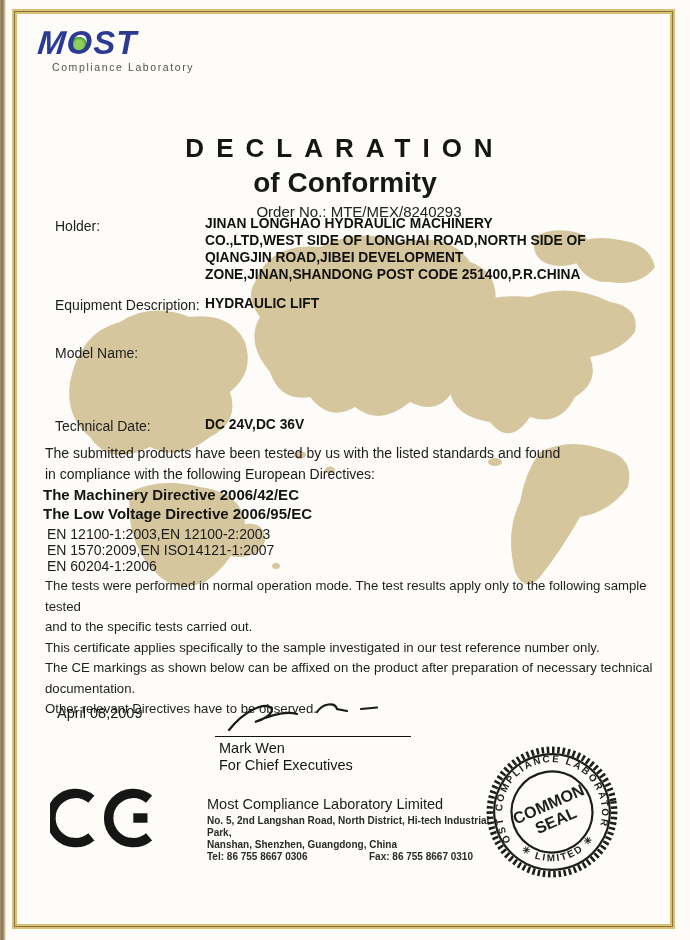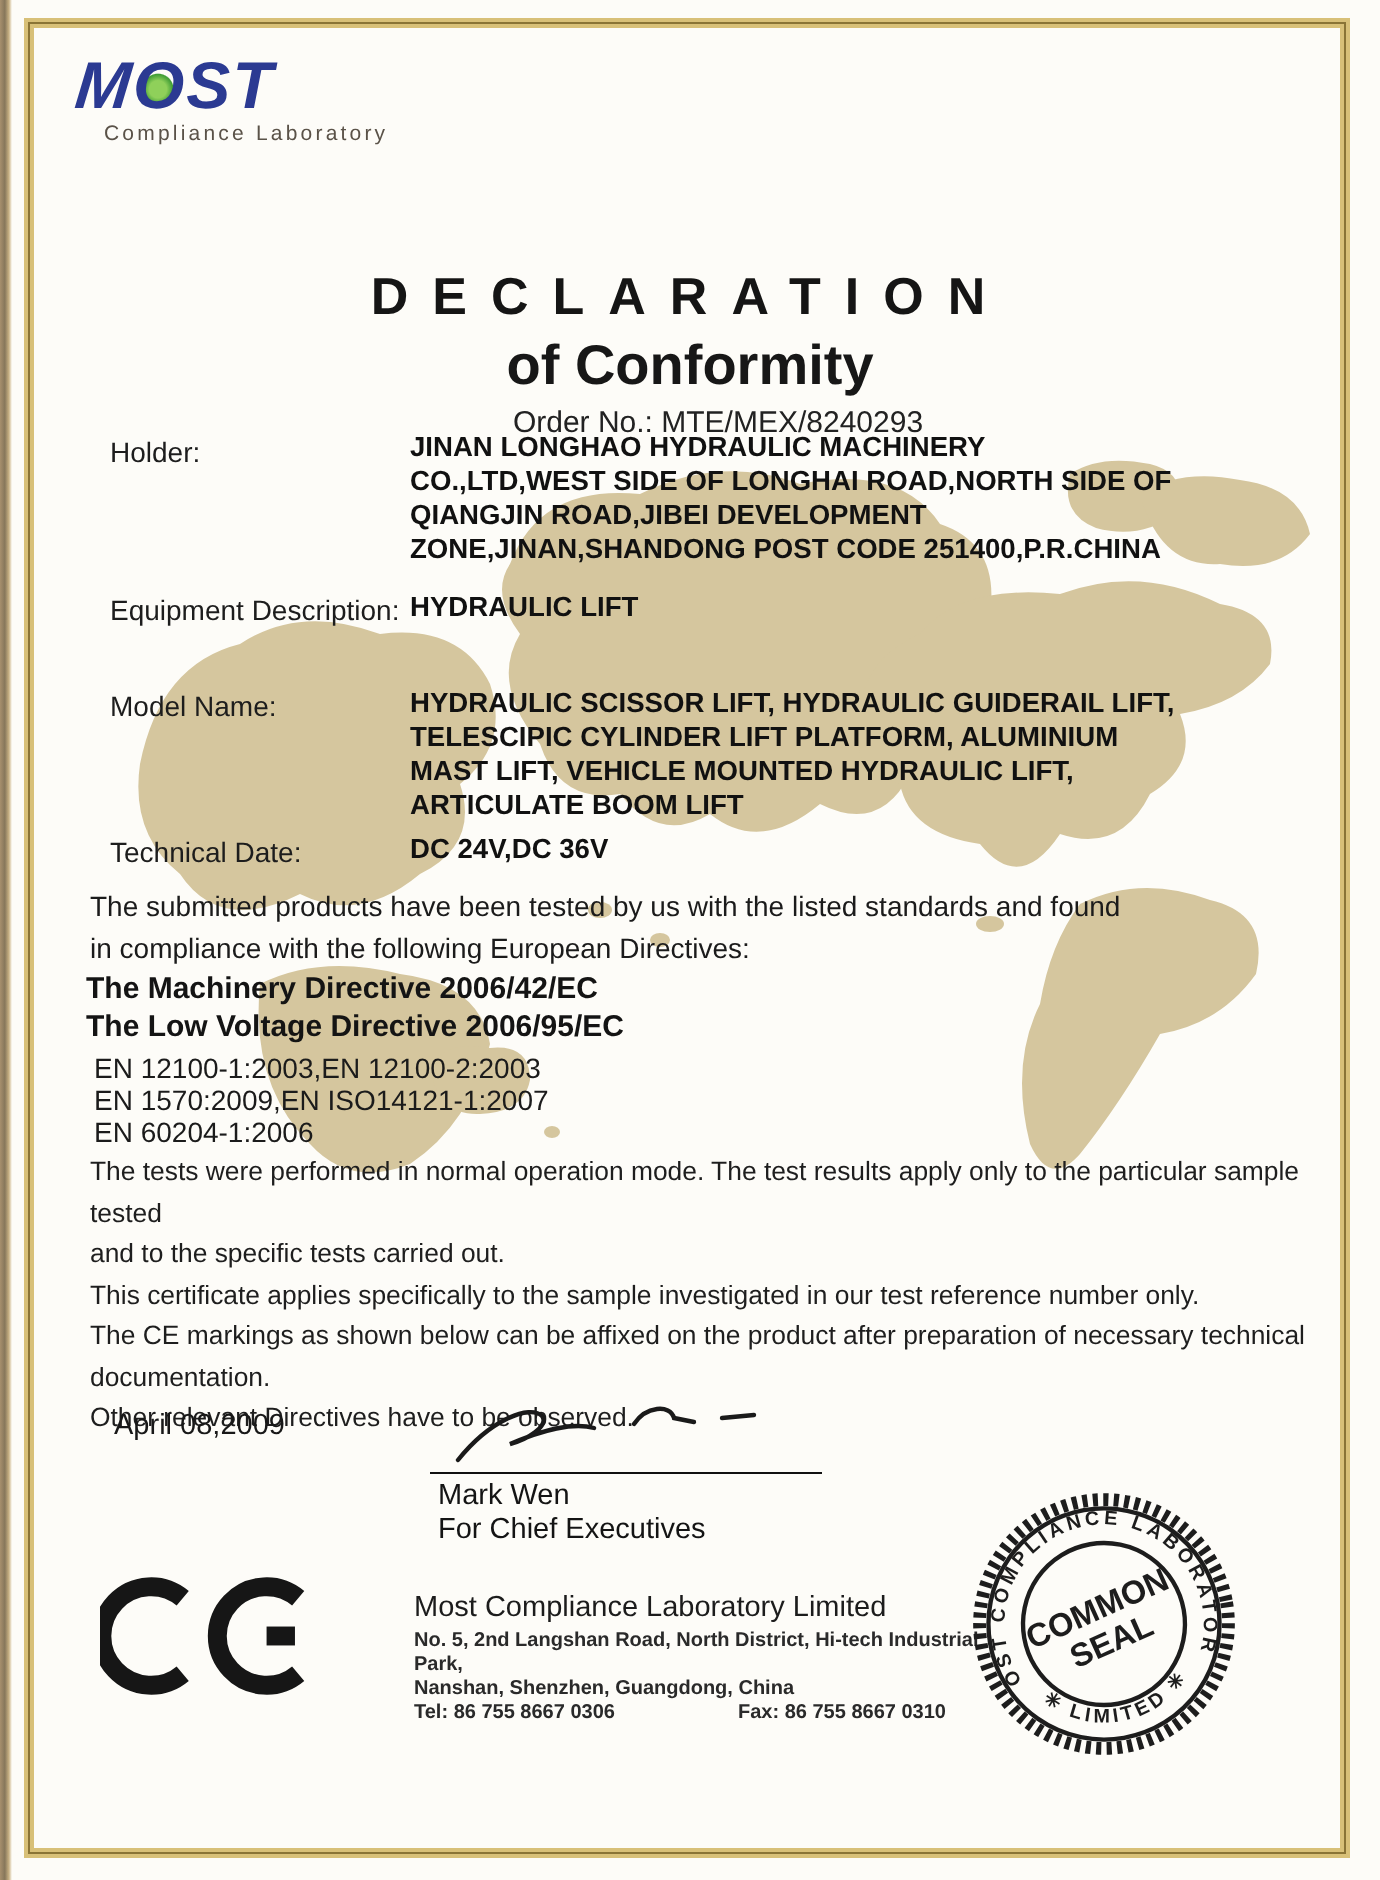--- a/index.html
+++ b/index.html
@@ -109,44 +109,40 @@
     <div class="field-label" style="top:218px;">Holder:</div>
     <div class="field-value" style="top:215px;">JINAN LONGHAO HYDRAULIC MACHINERY
 CO.,LTD,WEST SIDE OF LONGHAI ROAD,NORTH SIDE OF
 QIANGJIN ROAD,JIBEI DEVELOPMENT
 ZONE,JINAN,SHANDONG POST CODE 251400,P.R.CHINA</div>
 
     <div class="field-label" style="top:297px;">Equipment Description:</div>
     <div class="field-value" style="top:295px;">HYDRAULIC LIFT</div>
 
     <div class="field-label" style="top:345px;">Model Name:</div>
-    <div class="field-value" style="top:343px;">HYDRAULIC SCISSOR LIFT, HYDRAULIC GUIDERAIL LIFT,
-TELESCIPIC CYLINDER LIFT PLATFORM, ALUMINIUM
-MAST LIFT, VEHICLE MOUNTED HYDRAULIC LIFT,
-ARTICULATE BOOM LIFT</div>
 
     <div class="field-label" style="top:418px;">Technical Date:</div>
     <div class="field-value" style="top:416px;">DC 24V,DC 36V</div>
 
     <div class="intro">The submitted products have been tested by us with the listed standards and found
 in compliance with the following European Directives:</div>
 
     <div class="directives">
       <div>The Machinery Directive 2006/42/EC</div>
       <div>The Low Voltage Directive 2006/95/EC</div>
     </div>
 
     <div class="standards">
       <div>EN 12100-1:2003,EN 12100-2:2003</div>
       <div>EN 1570:2009,EN ISO14121-1:2007</div>
       <div>EN 60204-1:2006</div>
     </div>
 
     <div class="notes">
-      <p>The tests were performed in normal operation mode. The test results apply only to the particular sample tested
+      <p>The tests were performed in normal operation mode. The test results apply only to the following sample tested
 and to the specific tests carried out.</p>
       <p>This certificate applies specifically to the sample investigated in our test reference number only.</p>
       <p>The CE markings as shown below can be affixed on the product after preparation of necessary technical
 documentation.</p>
       <p>Other relevant Directives have to be observed.</p>
     </div>
 
     <div class="issue-date">April 08,2009</div>
 
     <svg class="signature-svg" width="190" height="36" viewBox="0 0 190 36">

